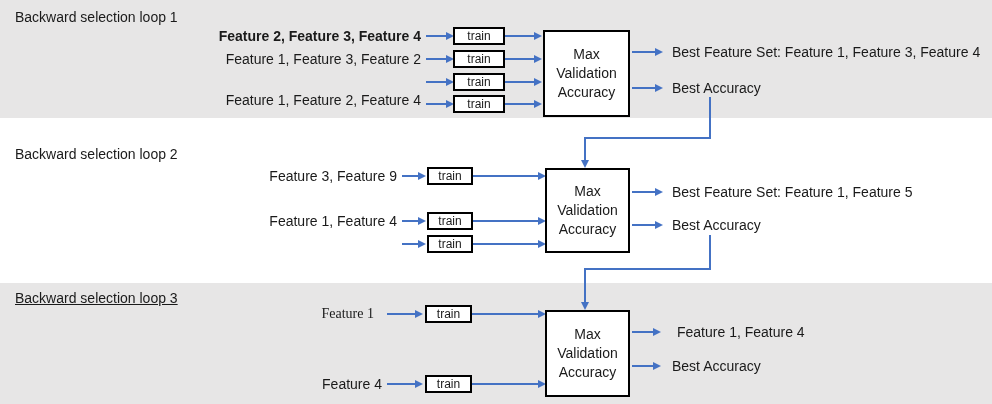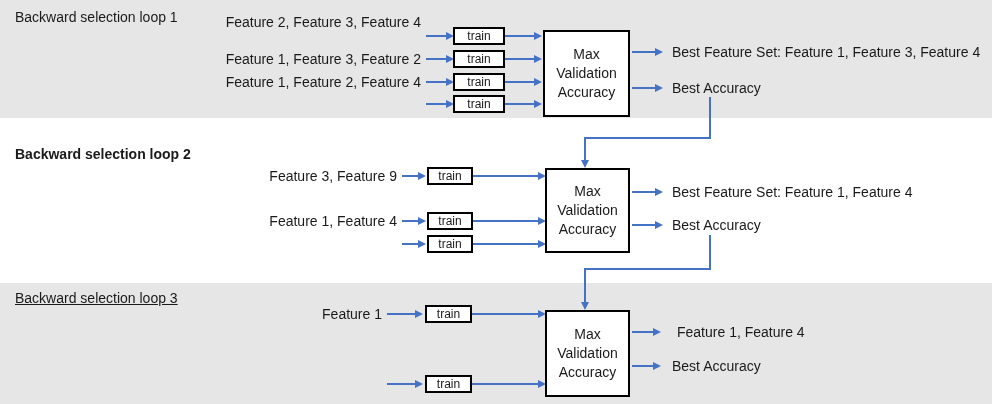--- a/index.html
+++ b/index.html
@@ -34,35 +34,35 @@
 <body>
 
 <div id="stage" style="--band-gray: #e7e6e6; --band-white: #ffffff; --arrow-blue: #4472c4; --box-border: #000000; --box-fill: #ffffff; --text: #1a1a1a;">
 
   <div class="band gray" style="top:0;height:118px;"></div>
   <div class="band" style="top:118px;height:165px;"></div>
   <div class="band gray" style="top:283px;height:121px;"></div>
 
   <div class="lbl" style="left:15px;top:8px;">Backward selection loop 1</div>
 
-  <div class="feat" style="left:150px;top:13px;width:271px;">Feature 2, Feature 3, Feature 4</div>
+  <div class="feat" style="left:150px;top:27px;width:271px;font-weight:bold;">Feature 2, Feature 3, Feature 4</div>
   <div class="hl" style="left:426px;top:35px;width:20px;"></div>
   <div class="ar" style="left:446px;top:32px;"></div>
   <div class="train" style="left:453px;top:27px;width:52px;height:18px;">train</div>
   <div class="hl" style="left:505px;top:35px;width:29px;"></div>
   <div class="ar" style="left:534px;top:32px;"></div>
 
   <div class="feat" style="left:150px;top:50px;width:271px;">Feature 1, Feature 3, Feature 2</div>
   <div class="hl" style="left:426px;top:58px;width:20px;"></div>
   <div class="ar" style="left:446px;top:55px;"></div>
   <div class="train" style="left:453px;top:50px;width:52px;height:18px;">train</div>
   <div class="hl" style="left:505px;top:58px;width:29px;"></div>
   <div class="ar" style="left:534px;top:55px;"></div>
 
-  <div class="feat" style="left:150px;top:73px;width:271px;">Feature 1, Feature 2, Feature 4</div>
+  <div class="feat" style="left:150px;top:91px;width:271px;">Feature 1, Feature 2, Feature 4</div>
   <div class="hl" style="left:426px;top:81px;width:20px;"></div>
   <div class="ar" style="left:446px;top:78px;"></div>
   <div class="train" style="left:453px;top:73px;width:52px;height:18px;">train</div>
   <div class="hl" style="left:505px;top:81px;width:29px;"></div>
   <div class="ar" style="left:534px;top:78px;"></div>
 
   <div class="hl" style="left:426px;top:103px;width:20px;"></div>
   <div class="ar" style="left:446px;top:100px;"></div>
   <div class="train" style="left:453px;top:95px;width:52px;height:18px;">train</div>
   <div class="hl" style="left:505px;top:103px;width:29px;"></div>
@@ -80,21 +80,21 @@
 
   <div class="hl" style="left:632px;top:87px;width:23px;"></div>
   <div class="ar" style="left:655px;top:84px;"></div>
   <div class="out" style="left:672px;top:79px;">Best Accuracy</div>
 
   <div class="vl" style="left:709px;top:97px;height:42px;"></div>
   <div class="hl" style="left:584px;top:137px;width:127px;"></div>
   <div class="vl" style="left:584px;top:139px;height:21px;"></div>
   <div class="ad" style="left:581px;top:160px;"></div>
 
-  <div class="lbl" style="left:15px;top:145px;font-weight:bold;">Backward selection loop 2</div>
+  <div class="lbl" style="left:15px;top:145px;">Backward selection loop 2</div>
 
   <div class="feat" style="left:150px;top:167px;width:247px;">Feature 3, Feature 9</div>
   <div class="hl" style="left:402px;top:175px;width:16px;"></div>
   <div class="ar" style="left:418px;top:172px;"></div>
   <div class="train" style="left:427px;top:167px;width:46px;height:18px;">train</div>
   <div class="hl" style="left:473px;top:175px;width:65px;"></div>
   <div class="ar" style="left:538px;top:172px;"></div>
 
   <div class="feat" style="left:150px;top:212px;width:247px;">Feature 1, Feature 4</div>
   <div class="hl" style="left:402px;top:220px;width:16px;"></div>
@@ -110,40 +110,41 @@
   <div class="ar" style="left:538px;top:240px;"></div>
 
   <div class="mbox" style="left:545px;top:168px;width:85px;height:85px;">
     <span>Max</span>
     <span>Validation</span>
     <span>Accuracy</span>
   </div>
 
   <div class="hl" style="left:632px;top:191px;width:23px;"></div>
   <div class="ar" style="left:655px;top:188px;"></div>
-  <div class="out" style="left:672px;top:183px;">Best Feature Set: Feature 1, Feature 4</div>
+  <div class="out" style="left:672px;top:183px;">Best Feature Set: Feature 1, Feature 5</div>
 
   <div class="hl" style="left:632px;top:224px;width:23px;"></div>
   <div class="ar" style="left:655px;top:221px;"></div>
   <div class="out" style="left:672px;top:216px;">Best Accuracy</div>
 
   <div class="vl" style="left:709px;top:235px;height:34px;"></div>
   <div class="hl" style="left:584px;top:268px;width:127px;"></div>
   <div class="vl" style="left:584px;top:270px;height:32px;"></div>
   <div class="ad" style="left:581px;top:302px;"></div>
 
   <div class="lbl" style="left:15px;top:289px;text-decoration:underline;">Backward selection loop 3</div>
 
-  <div class="feat" style="left:150px;top:305px;width:232px;">Feature 1</div>
+  <div class="feat" style="left:142px;top:305px;width:232px;font-family:Liberation Serif, serif;">Feature 1</div>
   <div class="hl" style="left:387px;top:313px;width:28px;"></div>
   <div class="ar" style="left:415px;top:310px;"></div>
   <div class="train" style="left:425px;top:305px;width:47px;height:18px;">train</div>
   <div class="hl" style="left:472px;top:313px;width:66px;"></div>
   <div class="ar" style="left:538px;top:310px;"></div>
 
+  <div class="feat" style="left:150px;top:375px;width:232px;">Feature 4</div>
   <div class="hl" style="left:387px;top:383px;width:28px;"></div>
   <div class="ar" style="left:415px;top:380px;"></div>
   <div class="train" style="left:425px;top:375px;width:47px;height:18px;">train</div>
   <div class="hl" style="left:472px;top:383px;width:66px;"></div>
   <div class="ar" style="left:538px;top:380px;"></div>
 
   <div class="mbox" style="left:545px;top:310px;width:85px;height:87px;">
     <span>Max</span>
     <span>Validation</span>
     <span>Accuracy</span>

